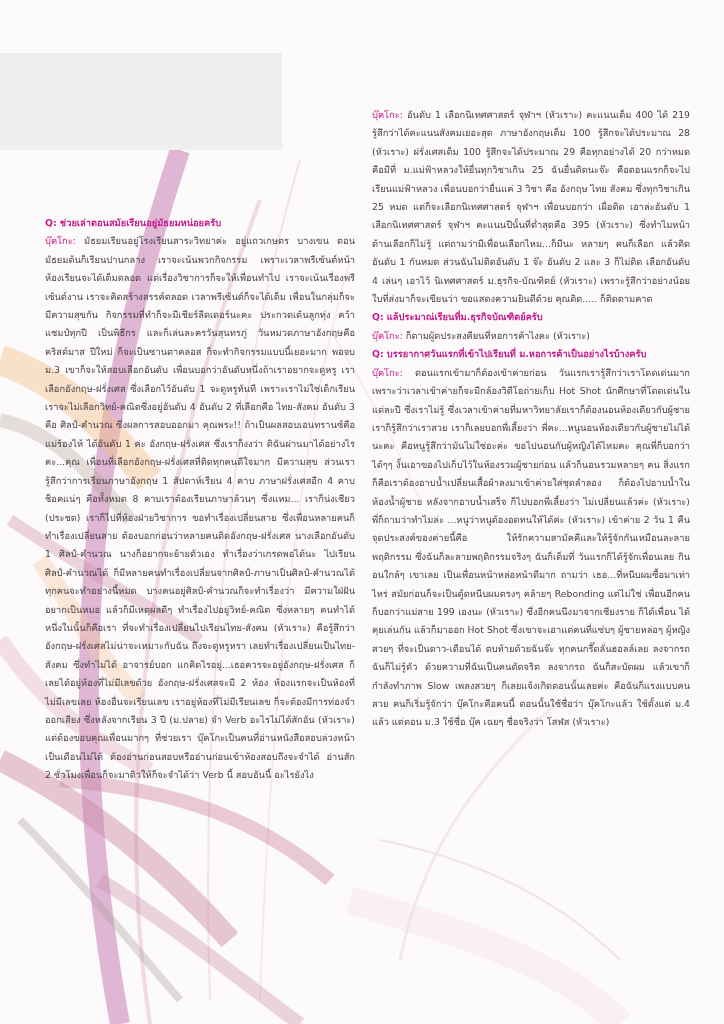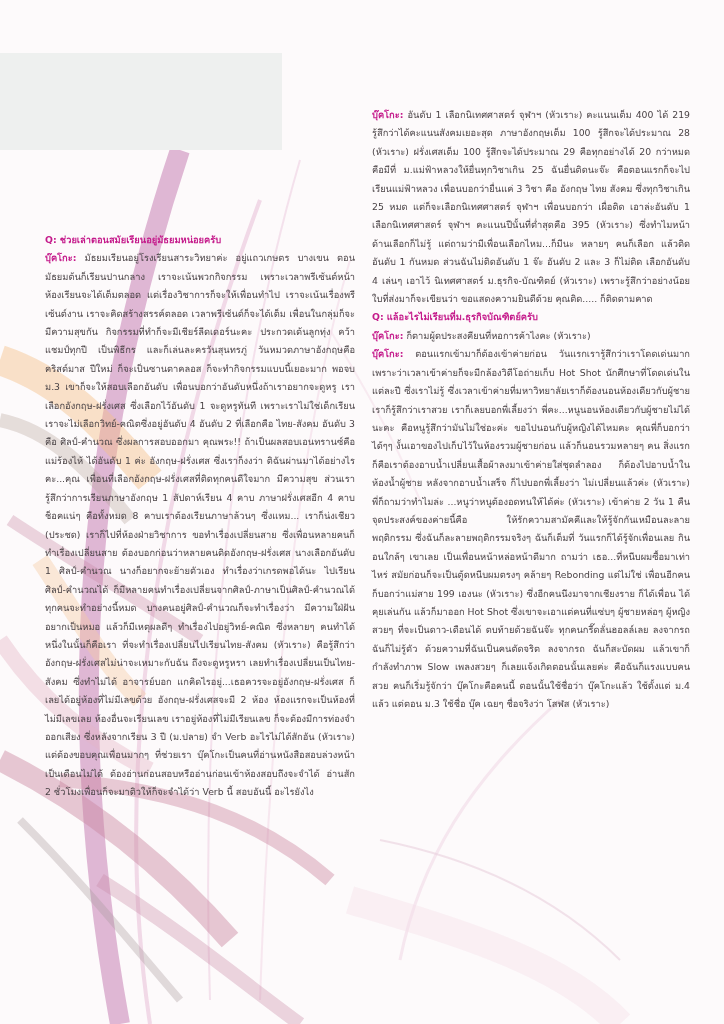--- a/index.html
+++ b/index.html
@@ -11,24 +11,24 @@
     .bg { position: absolute; left: 0; top: 0; width: 724px; height: 1024px; z-index: 0; }
     .gray-box {
       position: absolute; left: 0; top: 53px; width: 282px; height: 97px;
       background: #eef0ef; z-index: 1;
     }
     .col {
       position: absolute; z-index: 2;
       font-size: 9.3px; line-height: 18.4px; color: #4a4346;
       text-align: justify; text-align-last: left;
     }
-    .col.left { left: 45px; top: 231px; width: 310px; }
+    .col.left { left: 45px; top: 214px; width: 310px; }
     .col.right { left: 372px; top: 106px; width: 318px; }
     .q { color: #c4198a; font-weight: bold; }
-    .speaker { color: #c4198a; font-weight: bold; }
+    .speaker { color: #c4198a; font-weight: normal; }
     .block { margin: 0; }
     .ans { margin: 0; }
   </style>
 </head>
 <body>
 
 <svg class="bg" viewBox="0 0 724 1024" xmlns="http://www.w3.org/2000/svg">
 
   <path d="M120 1024 C 60 700, 90 420, 180 150" stroke="#c77fb4" stroke-width="20" fill="none" opacity="0.55"></path>
   <path d="M150 1024 C 110 760, 160 470, 260 200" stroke="#e5b7d3" stroke-width="4" fill="none" opacity="0.5"></path>
@@ -57,19 +57,20 @@
     <div class="q">Q: ช่วยเล่าตอนสมัยเรียนอยู่มัธยมหน่อยครับ</div>
     <p class="ans"><span class="speaker">บุ๊คโกะ:</span><span> มัธยมเรียนอยู่โรงเรียนสาระวิทยาค่ะ อยู่แถวเกษตร บางเขน ตอนมัธยมต้นก็เรียนปานกลาง เราจะเน้นพวกกิจกรรม เพราะเวลาพรีเซ้นต์หน้าห้องเรียนจะได้เต็มตลอด แต่เรื่องวิชาการก็จะให้เพื่อนทำไป เราจะเน้นเรื่องพรีเซ้นต์งาน เราจะคิดสร้างสรรค์ตลอด เวลาพรีเซ้นต์ก็จะได้เต็ม เพื่อนในกลุ่มก็จะมีความสุขกัน กิจกรรมที่ทำก็จะมีเชียร์ลีดเดอร์นะคะ ประกวดเต้นลูกทุ่ง คว้าแชมป์ทุกปี เป็นพิธีกร และก็เล่นละครวันสุนทรภู่ วันหมวดภาษาอังกฤษคือ คริสต์มาส ปีใหม่ ก็จะเป็นซานตาคลอส ก็จะทำกิจกรรมแบบนี้เยอะมาก พอจบ ม.3 เขาก็จะให้สอบเลือกอันดับ เพื่อนบอกว่าอันดับหนึ่งถ้าเราอยากจะดูหรู เราเลือกอังกฤษ-ฝรั่งเศส ซึ่งเลือกไว้อันดับ 1 จะดูหรูทันที เพราะเราไม่ใช่เด็กเรียน เราจะไม่เลือกวิทย์-คณิตซึ่งอยู่อันดับ 4 อันดับ 2 ที่เลือกคือ ไทย-สังคม อันดับ 3 คือ ศิลป์-คำนวณ ซึ่งผลการสอบออกมา คุณพระ!! ถ้าเป็นผลสอบเอนทรานซ์คือ แม่ร้องไห้ ได้อันดับ 1 ค่ะ อังกฤษ-ฝรั่งเศส ซึ่งเราก็งงว่า ติฉันผ่านมาได้อย่างไรคะ...คุณ เพื่อนที่เลือกอังกฤษ-ฝรั่งเศสที่ติดทุกคนดีใจมาก มีความสุข ส่วนเรารู้สึกว่าการเรียนภาษาอังกฤษ 1 สัปดาห์เรียน 4 คาบ ภาษาฝรั่งเศสอีก 4 คาบ ช็อคแน่ๆ คือทั้งหมด 8 คาบเราต้องเรียนภาษาล้วนๆ ซึ่งแหม... เราก็น่งเชียว (ประชด) เราก็ไปที่ห้องฝ่ายวิชาการ ขอทำเรื่องเปลี่ยนสาย ซึ่งเพื่อนหลายคนก็ทำเรื่องเปลี่ยนสาย ต้องบอกก่อนว่าหลายคนติดอังกฤษ-ฝรั่งเศส นางเลือกอันดับ 1 ศิลป์-คำนวณ นางก็อยากจะย้ายตัวเอง ทำเรื่องว่าเกรดพอได้นะ ไปเรียนศิลป์-คำนวณได้ ก็มีหลายคนทำเรื่องเปลี่ยนจากศิลป์-ภาษาเป็นศิลป์-คำนวณได้ ทุกคนจะทำอย่างนี้หมด บางคนอยู่ศิลป์-คำนวณก็จะทำเรื่องว่า มีความใฝ่ฝันอยากเป็นหมอ แล้วก็มีเหตุผลดีๆ ทำเรื่องไปอยู่วิทย์-คณิต ซึ่งหลายๆ คนทำได้ หนึ่งในนั้นก็คือเรา ที่จะทำเรื่องเปลี่ยนไปเรียนไทย-สังคม (หัวเราะ) คือรู้สึกว่าอังกฤษ-ฝรั่งเศสไม่น่าจะเหมาะกับฉัน ถึงจะดูหรูหรา เลยทำเรื่องเปลี่ยนเป็นไทย-สังคม ซึ่งทำไม่ได้ อาจารย์บอก แกคิดไรอยู่...เธอควรจะอยู่อังกฤษ-ฝรั่งเศส ก็เลยได้อยู่ห้องที่ไม่มีเลขด้วย อังกฤษ-ฝรั่งเศสจะมี 2 ห้อง ห้องแรกจะเป็นห้องที่ไม่มีเลขเลย ห้องอื่นจะเรียนเลข เราอยู่ห้องที่ไม่มีเรียนเลข ก็จะต้องมีการท่องจำ ออกเสียง ซึ่งหลังจากเรียน 3 ปี (ม.ปลาย) จำ Verb อะไรไม่ได้สักอัน (หัวเราะ) แต่ต้องขอบคุณเพื่อนมากๆ ที่ช่วยเรา บุ๊คโกะเป็นคนที่อ่านหนังสือสอบล่วงหน้าเป็นเดือนไม่ได้ ต้องอ่านก่อนสอบหรืออ่านก่อนเข้าห้องสอบถึงจะจำได้ อ่านสัก 2 ชั่วโมงเพื่อนก็จะมาติวให้ก็จะจำได้ว่า Verb นี้ สอบอันนี้ อะไรยังไง</span></p>
   </div>
 </div>
 
 <div class="col right">
   <div class="block">
     <p class="ans"><span class="speaker">บุ๊คโกะ:</span><span> อันดับ 1 เลือกนิเทศศาสตร์ จุฬาฯ (หัวเราะ) คะแนนเต็ม 400 ได้ 219 รู้สึกว่าได้คะแนนสังคมเยอะสุด ภาษาอังกฤษเต็ม 100 รู้สึกจะได้ประมาณ 28 (หัวเราะ) ฝรั่งเศสเต็ม 100 รู้สึกจะได้ประมาณ 29 คือทุกอย่างได้ 20 กว่าหมด คือมีที่ ม.แม่ฟ้าหลวงให้ยื่นทุกวิชาเกิน 25 ฉันยื่นติดนะจ๊ะ คือตอนแรกก็จะไปเรียนแม่ฟ้าหลวง เพื่อนบอกว่ายื่นแค่ 3 วิชา คือ อังกฤษ ไทย สังคม ซึ่งทุกวิชาเกิน 25 หมด แต่ก็จะเลือกนิเทศศาสตร์ จุฬาฯ เพื่อนบอกว่า เผื่อติด เอาล่ะอันดับ 1 เลือกนิเทศศาสตร์ จุฬาฯ คะแนนปีนั้นที่ต่ำสุดคือ 395 (หัวเราะ) ซึ่งทำไมหน้าด้านเลือกก็ไม่รู้ แต่ถามว่ามีเพื่อนเลือกไหม...ก็มีนะ หลายๆ คนก็เลือก แล้วติดอันดับ 1 กันหมด ส่วนฉันไม่ติดอันดับ 1 จ๊ะ อันดับ 2 และ 3 ก็ไม่ติด เลือกอันดับ 4 เล่นๆ เอาไว้ นิเทศศาสตร์ ม.ธุรกิจ-บัณฑิตย์ (หัวเราะ) เพราะรู้สึกว่าอย่างน้อยใบที่ส่งมาก็จะเขียนว่า ขอแสดงความยินดีด้วย คุณติด..... ก็ติดตามคาด</span></p>
   </div>
   <div class="block">
-    <div class="q">Q: แล้อะไรไม่เรียนที่ม.ธุรกิจบัณฑิตย์ครับ</div>
+    <div class="q">Q: แล้ประมาณ่เรียนที่ม.ธุรกิจบัณฑิตย์ครับ</div>
     <p class="ans"><span class="speaker">บุ๊คโกะ:</span><span> ก็ตามผู้ดประสงคียนที่หอการค้าไงคะ (หัวเราะ)</span></p>
   </div>
   <div class="block">
+    <div class="q">Q: บรรยากาศวันแรกที่เข้าไปเรียนที่ ม.หอการค้าเป็นอย่างไรบ้างครับ</div>
     <p class="ans"><span class="speaker">บุ๊คโกะ:</span><span> ตอนแรกเข้ามาก็ต้องเข้าค่ายก่อน วันแรกเรารู้สึกว่าเราโดดเด่นมาก เพราะว่าเวลาเข้าค่ายก็จะมีกล้องวิดีโอถ่ายเก็บ Hot Shot นักศึกษาที่โดดเด่นในแต่ละปี ซึ่งเราไม่รู้ ซึ่งเวลาเข้าค่ายที่มหาวิทยาลัยเราก็ต้องนอนห้องเดียวกับผู้ชาย เราก็รู้สึกว่าเราสวย เราก็เลยบอกพี่เลี้ยงว่า พี่คะ...หนูนอนห้องเดียวกับผู้ชายไม่ได้นะคะ คือหนูรู้สึกว่ามันไม่ใช่อะค่ะ ขอไปนอนกับผู้หญิงได้ไหมคะ คุณพี่ก็บอกว่าได้ๆๆ งั้นเอาของไปเก็บไว้ในห้องรวมผู้ชายก่อน แล้วก็นอนรวมหลายๆ คน สิ่งแรกก็คือเราต้องอาบน้ำเปลี่ยนเสื้อผ้าลงมาเข้าค่ายใส่ชุดลำลอง ก็ต้องไปอาบน้ำในห้องน้ำผู้ชาย หลังจากอาบน้ำเสร็จ ก็ไปบอกพี่เลี้ยงว่า ไม่เปลี่ยนแล้วค่ะ (หัวเราะ) พี่ก็ถามว่าทำไมล่ะ ...หนูว่าหนูต้องอดทนให้ได้ค่ะ (หัวเราะ) เข้าค่าย 2 วัน 1 คืน จุดประสงค์ของค่ายนี้คือ ให้รักความสามัคคีและให้รู้จักกันเหมือนละลายพฤติกรรม ซึ่งฉันก็ละลายพฤติกรรมจริงๆ ฉันก็เต็มที่ วันแรกก็ได้รู้จักเพื่อนเลย กินอนใกล้ๆ เขาเลย เป็นเพื่อนหน้าหล่อหน้าดีมาก ถามว่า เธอ...ที่หนีบผมซื้อมาเท่าไหร่ สมัยก่อนก็จะเป็นตู้ดหนีบผมตรงๆ คล้ายๆ Rebonding แต่ไม่ใช่ เพื่อนอีกคนก็บอกว่าแม่สาย 199 เองนะ (หัวเราะ) ซึ่งอีกคนนึงมาจากเชียงราย ก็ได้เพื่อน ได้คุยเล่นกัน แล้วก็มาออก Hot Shot ซึ่งเขาจะเอาแต่คนที่แซ่บๆ ผู้ชายหล่อๆ ผู้หญิงสวยๆ ที่จะเป็นดาว-เดือนได้ ตบท้ายด้วยฉันจ๊ะ ทุกคนกรี๊ดลั่นฮอลล์เลย ลงจากรถ ฉันก็ไม่รู้ตัว ด้วยความที่ฉันเป็นคนตัดจริต ลงจากรถ ฉันก็สะบัดผม แล้วเขาก็กำลังทำภาพ Slow เพลงสวยๆ ก็เลยแจ้งเกิดตอนนั้นเลยค่ะ คือฉันก็แรงแบบคนสวย คนก็เริ่มรู้จักว่า บุ๊คโกะคือคนนี้ ตอนนั้นใช้ชื่อว่า บุ๊คโกะแล้ว ใช้ตั้งแต่ ม.4 แล้ว แต่ตอน ม.3 ใช้ชื่อ บุ๊ค เฉยๆ ชื่อจริงว่า โสฬส (หัวเราะ)</span></p>
   </div>
 </div>
 
 </body></html>

